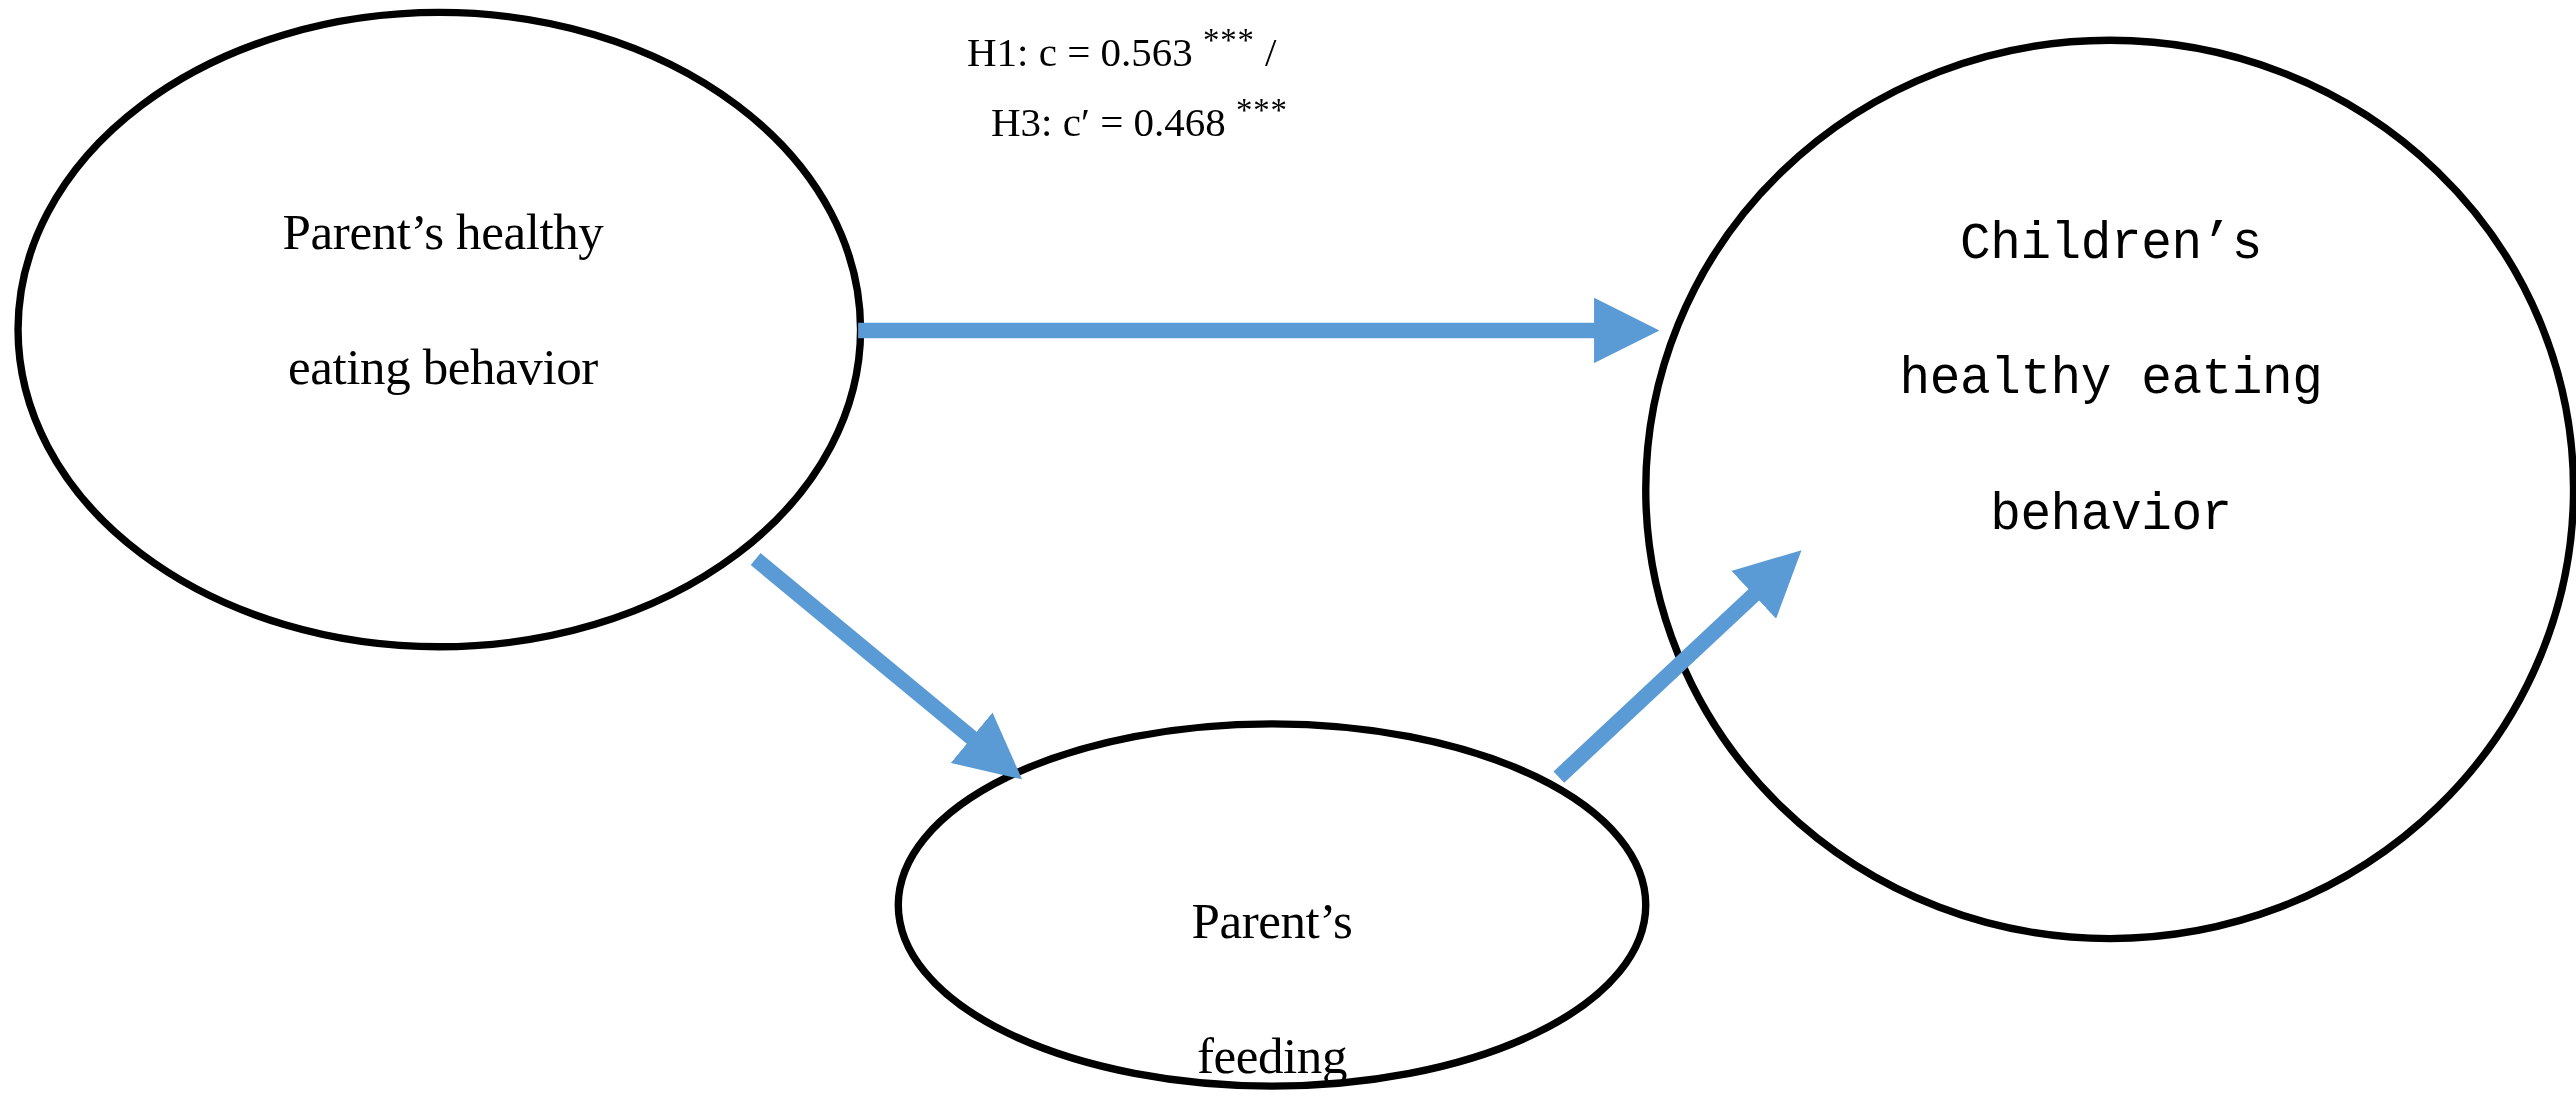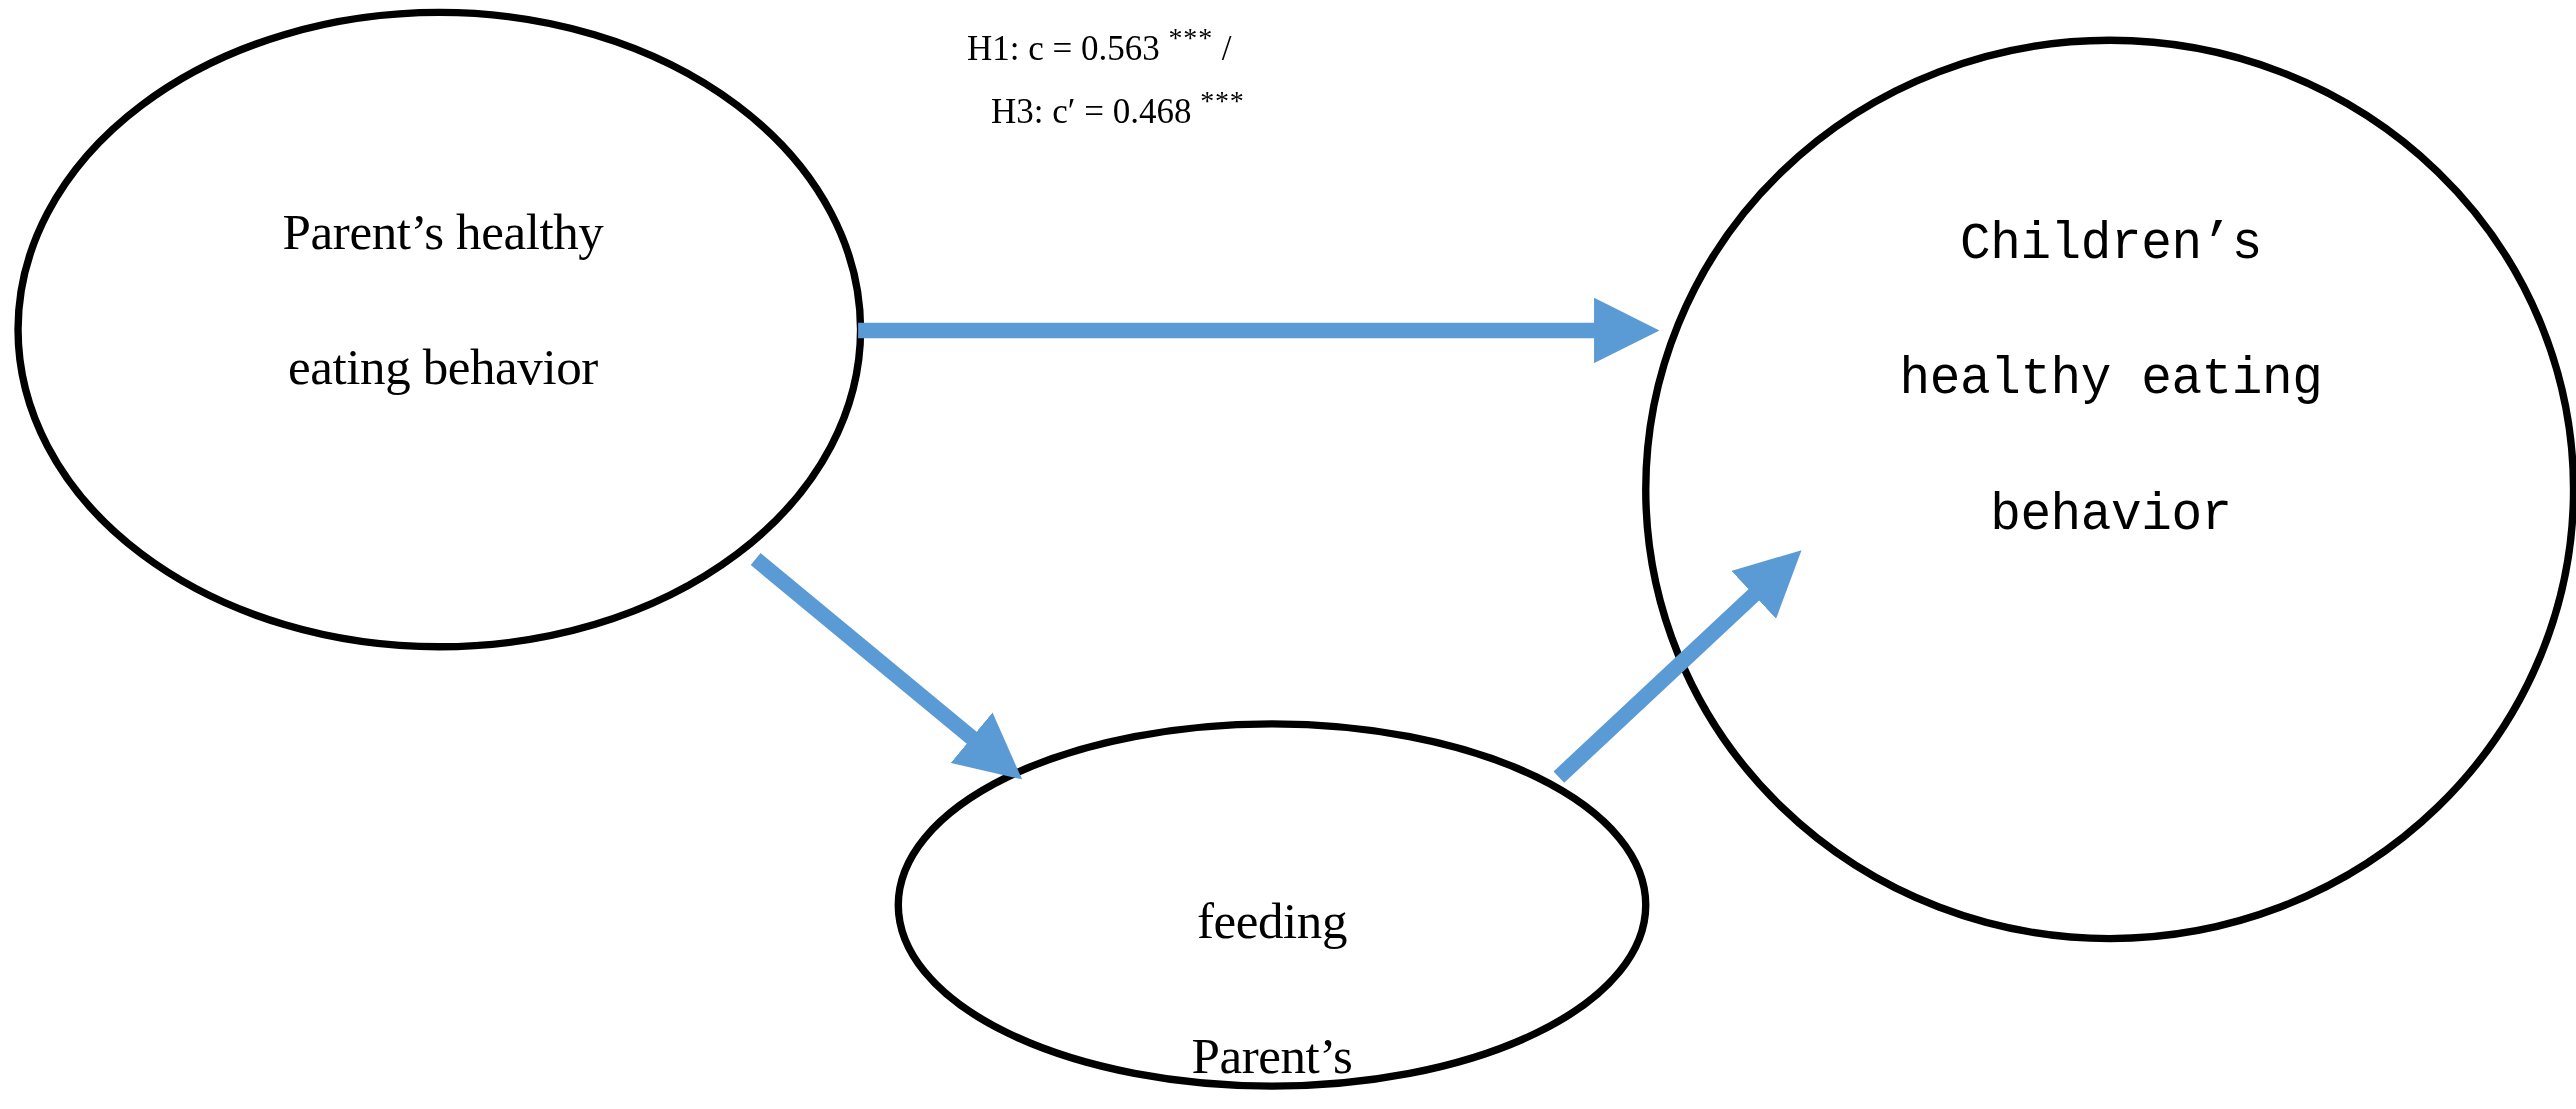--- a/index.html
+++ b/index.html
@@ -38,21 +38,21 @@
     font-size: 51px;
     line-height: 1.33;
     letter-spacing: -0.4px;
     white-space: pre-line;
     pointer-events: none;
   }
   .path-label {
     position: absolute;
     color: #000000;
     font-family: "Liberation Serif", "DejaVu Serif", serif;
-    font-size: 35px;
+    font-size: 41px;
     line-height: 1.15;
     white-space: nowrap;
   }
   .sup {
     font-size: 0.62em;
     vertical-align: super;
     line-height: 0;
   }
   .stars {
     font-size: 0.80em;
@@ -95,22 +95,22 @@
     <div>eating behavior</div>
   </div>
 
   <div class="node-label" style="left:1738px; top:143px; width:746px;font-family:Liberation Mono, monospace;">
     <div>Children’s</div>
     <div>healthy eating</div>
     <div>behavior</div>
   </div>
 
   <div class="node-label" style="left:944px; top:820px; width:656px;">
+    <div>Parent’s</div>
     <div>feeding</div>
-    <div>Parent’s</div>
   </div>
 
   <div class="path-label" style="left:967px; top:29px;">
     <div><span>H1: c = 0.563 </span><span class="stars">***</span><span> /</span></div>
     <div style="margin-top:23px;margin-left:24px;"><span>H3: c′ = 0.468 </span><span class="stars">***</span></div>
   </div>
 
 
 
 </div>

